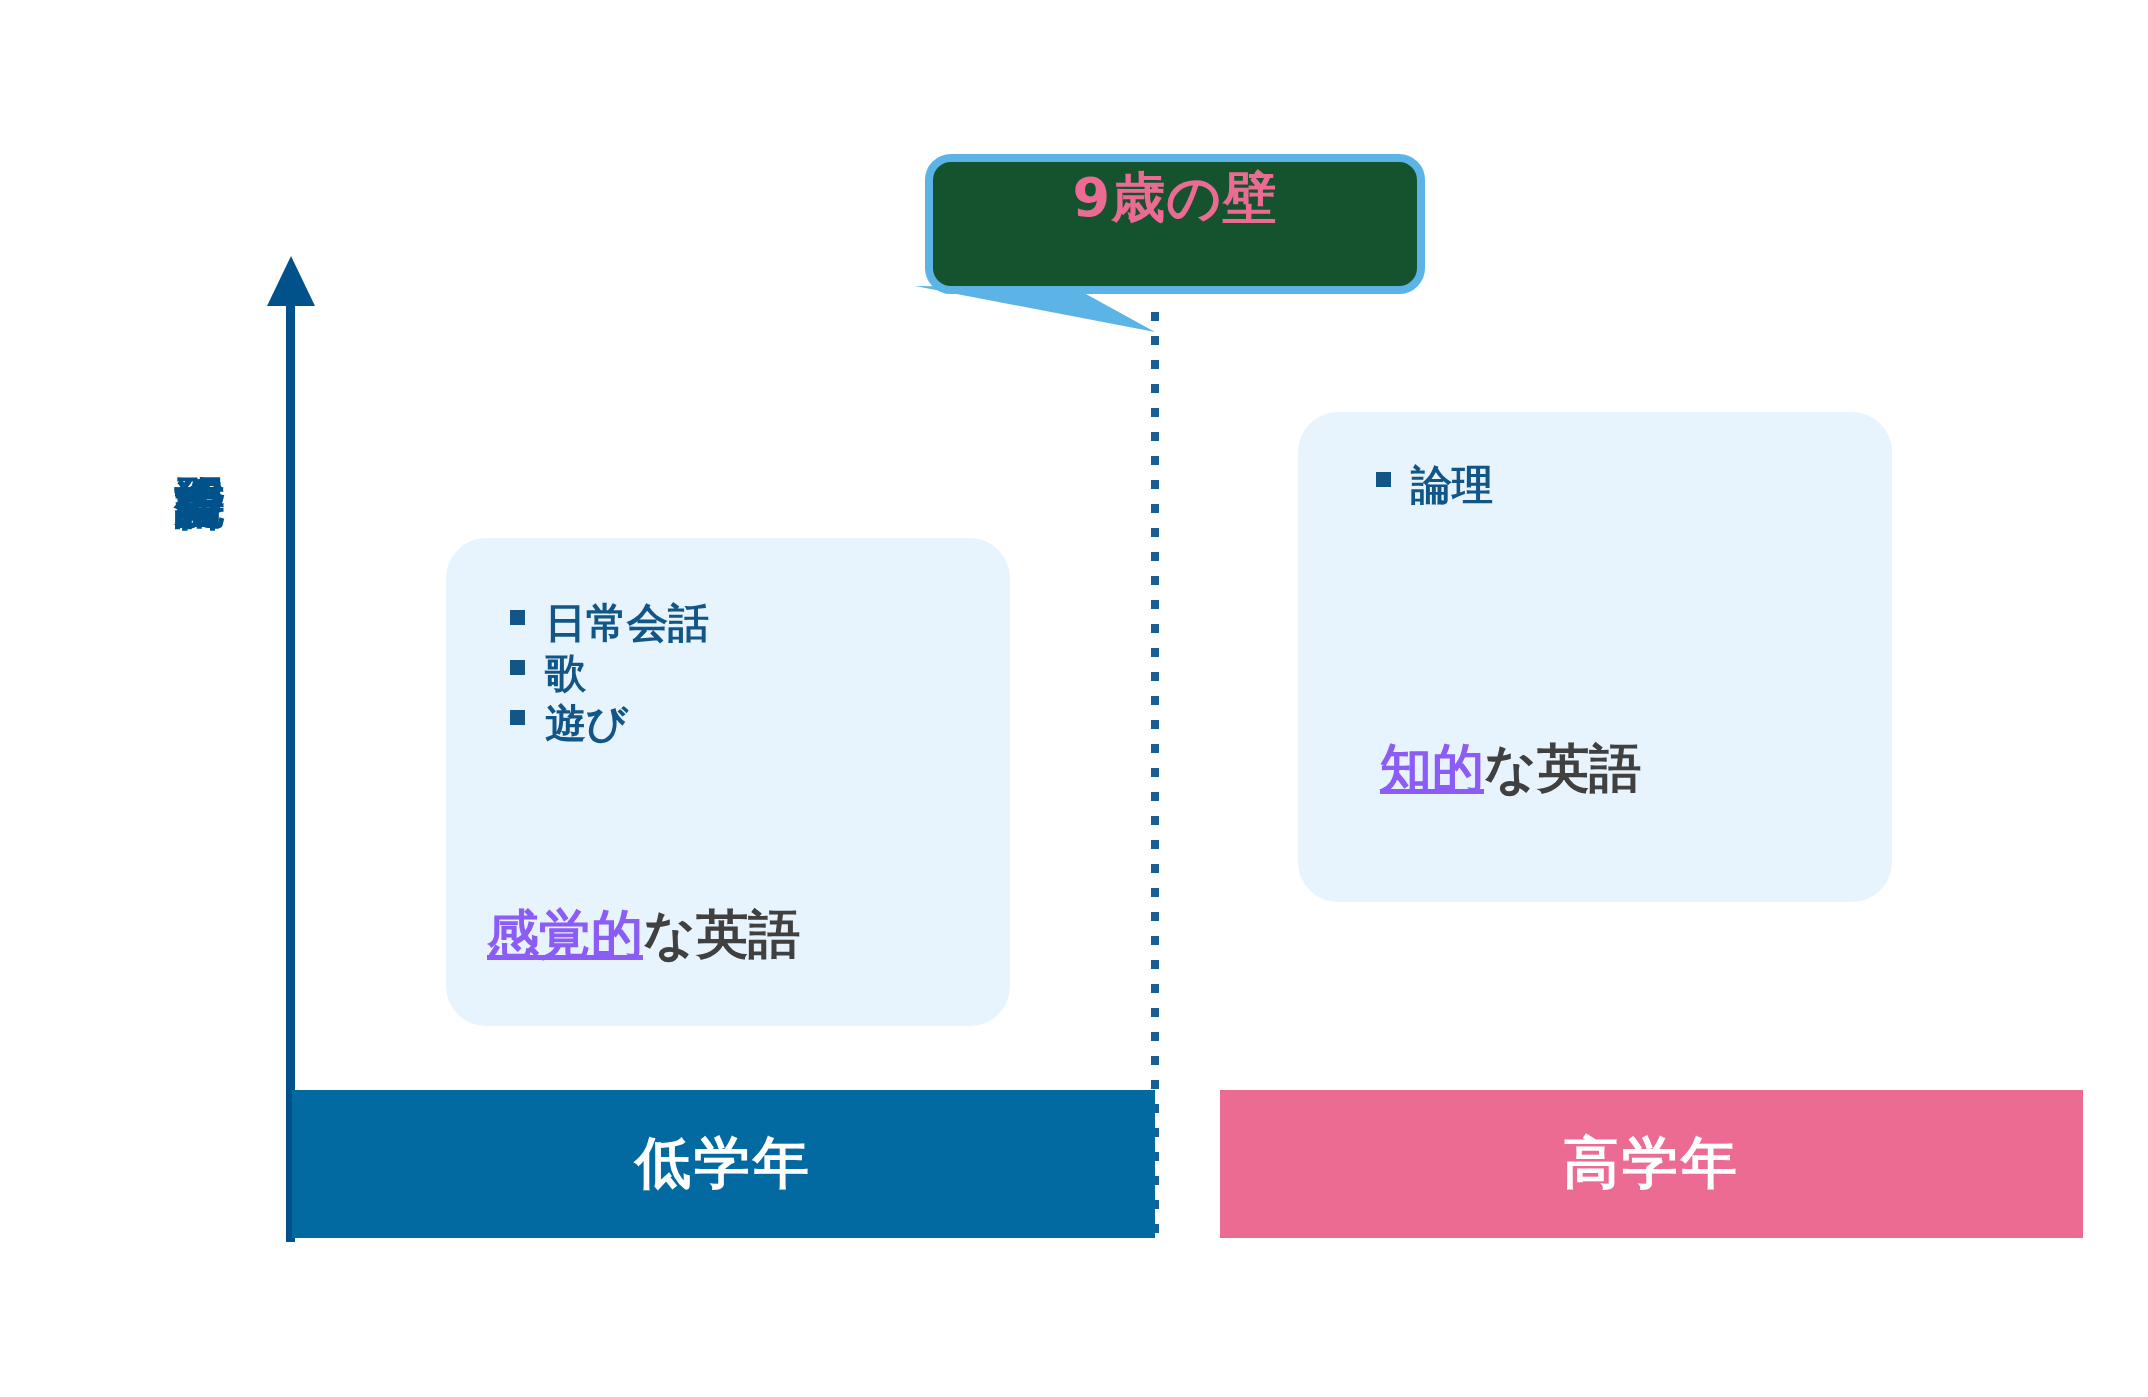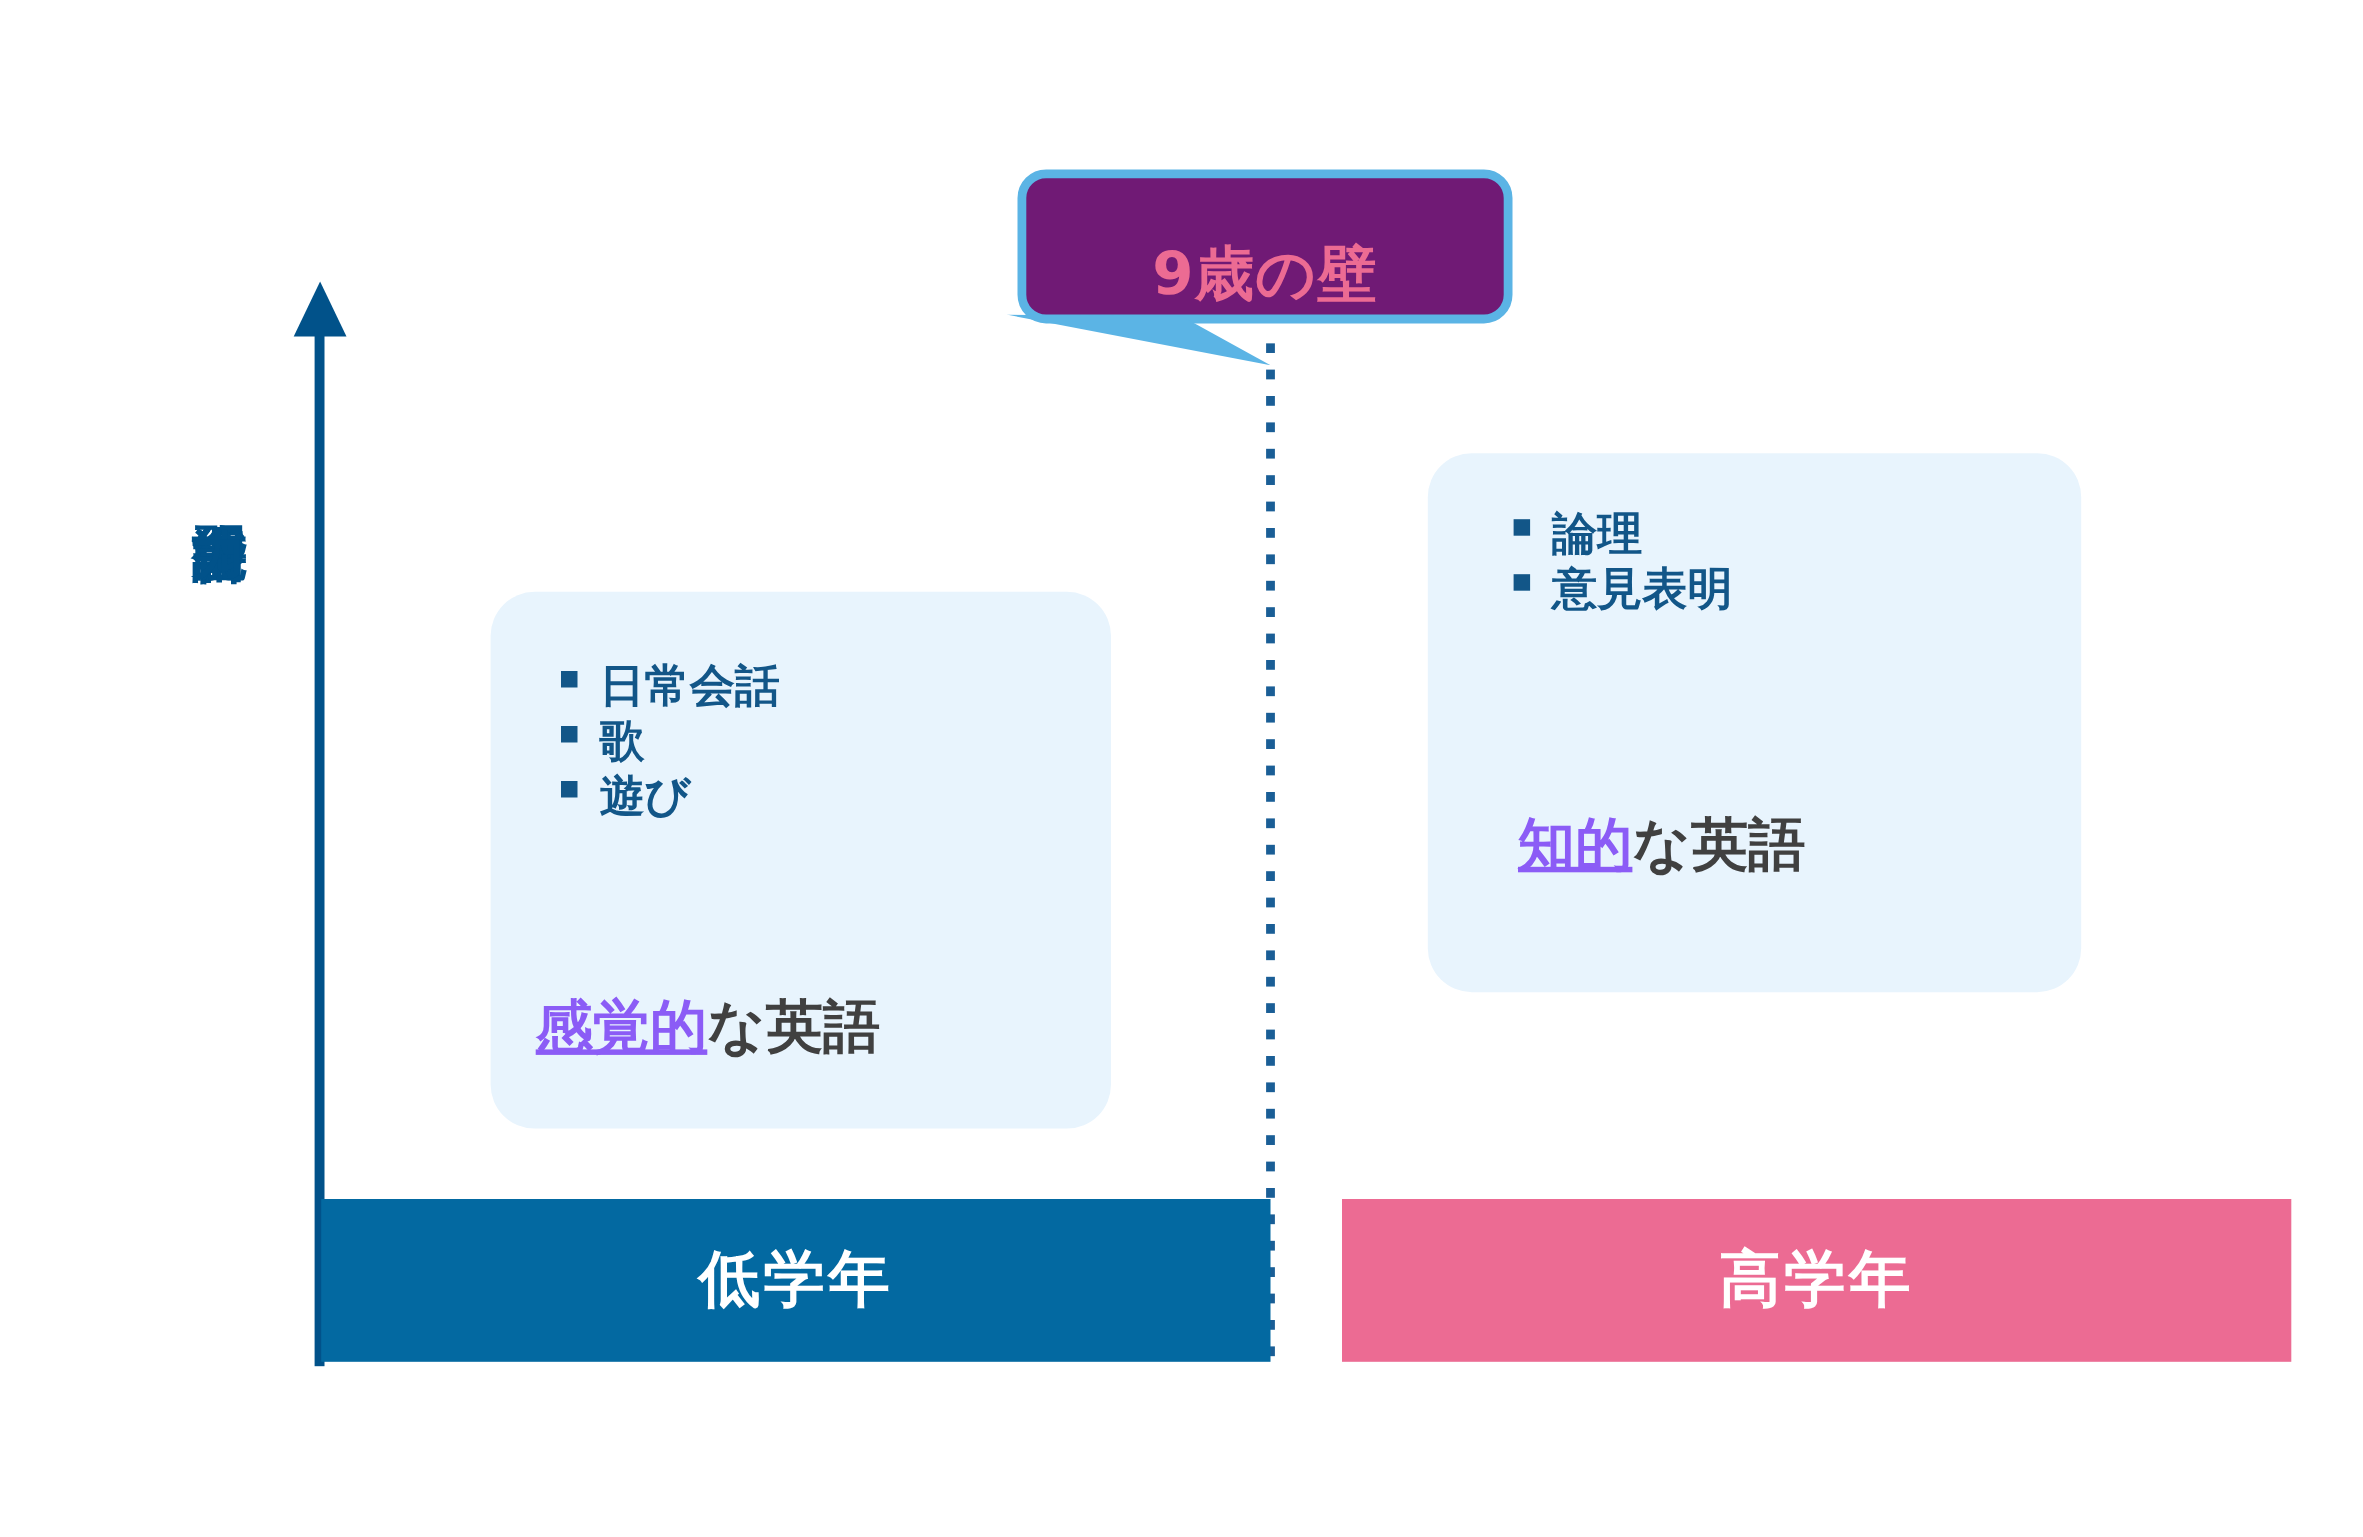--- a/index.html
+++ b/index.html
@@ -96,28 +96,28 @@
     );
     background-size: 8px 24px;
     background-repeat: repeat-y;
   }
 
   
   .bubble {
     position: absolute;
     left: 925px;
     top: 154px;
-    width: 450px;
+    width: 500px;
     height: 140px;
     box-sizing: border-box;
     border: 8px solid #5BB4E5;
     border-radius: 26px;
-    background: #701a75;
+    background: #14532d;
     display: flex;
-    align-items: flex-end;
+    align-items: flex-start;
     justify-content: center;
   }
   .bubble-text {
     color: #EC6B93;
     font-size: 54px;
     font-weight: bold;
     letter-spacing: 1px;
     white-space: nowrap;
   }
   .bubble-tail {
@@ -227,24 +227,20 @@
       <span class="tag-accent">感覚的</span><span class="tag-base">な英語</span>
     </div>
   </div>
 
   <div class="card card-right">
     <ul class="bullets">
       <li>
         <span class="bullet-mark"></span>
         <span>論理</span>
       </li>
-      <li>
-        <span class="bullet-mark"></span>
-        <span>意見表明</span>
-      </li>
     </ul>
     <div class="tagline">
       <span class="tag-accent">知的</span><span class="tag-base">な英語</span>
     </div>
   </div>
 
   <div class="band band-low">低学年</div>
   <div class="band band-high">高学年</div>
 
 </div>

